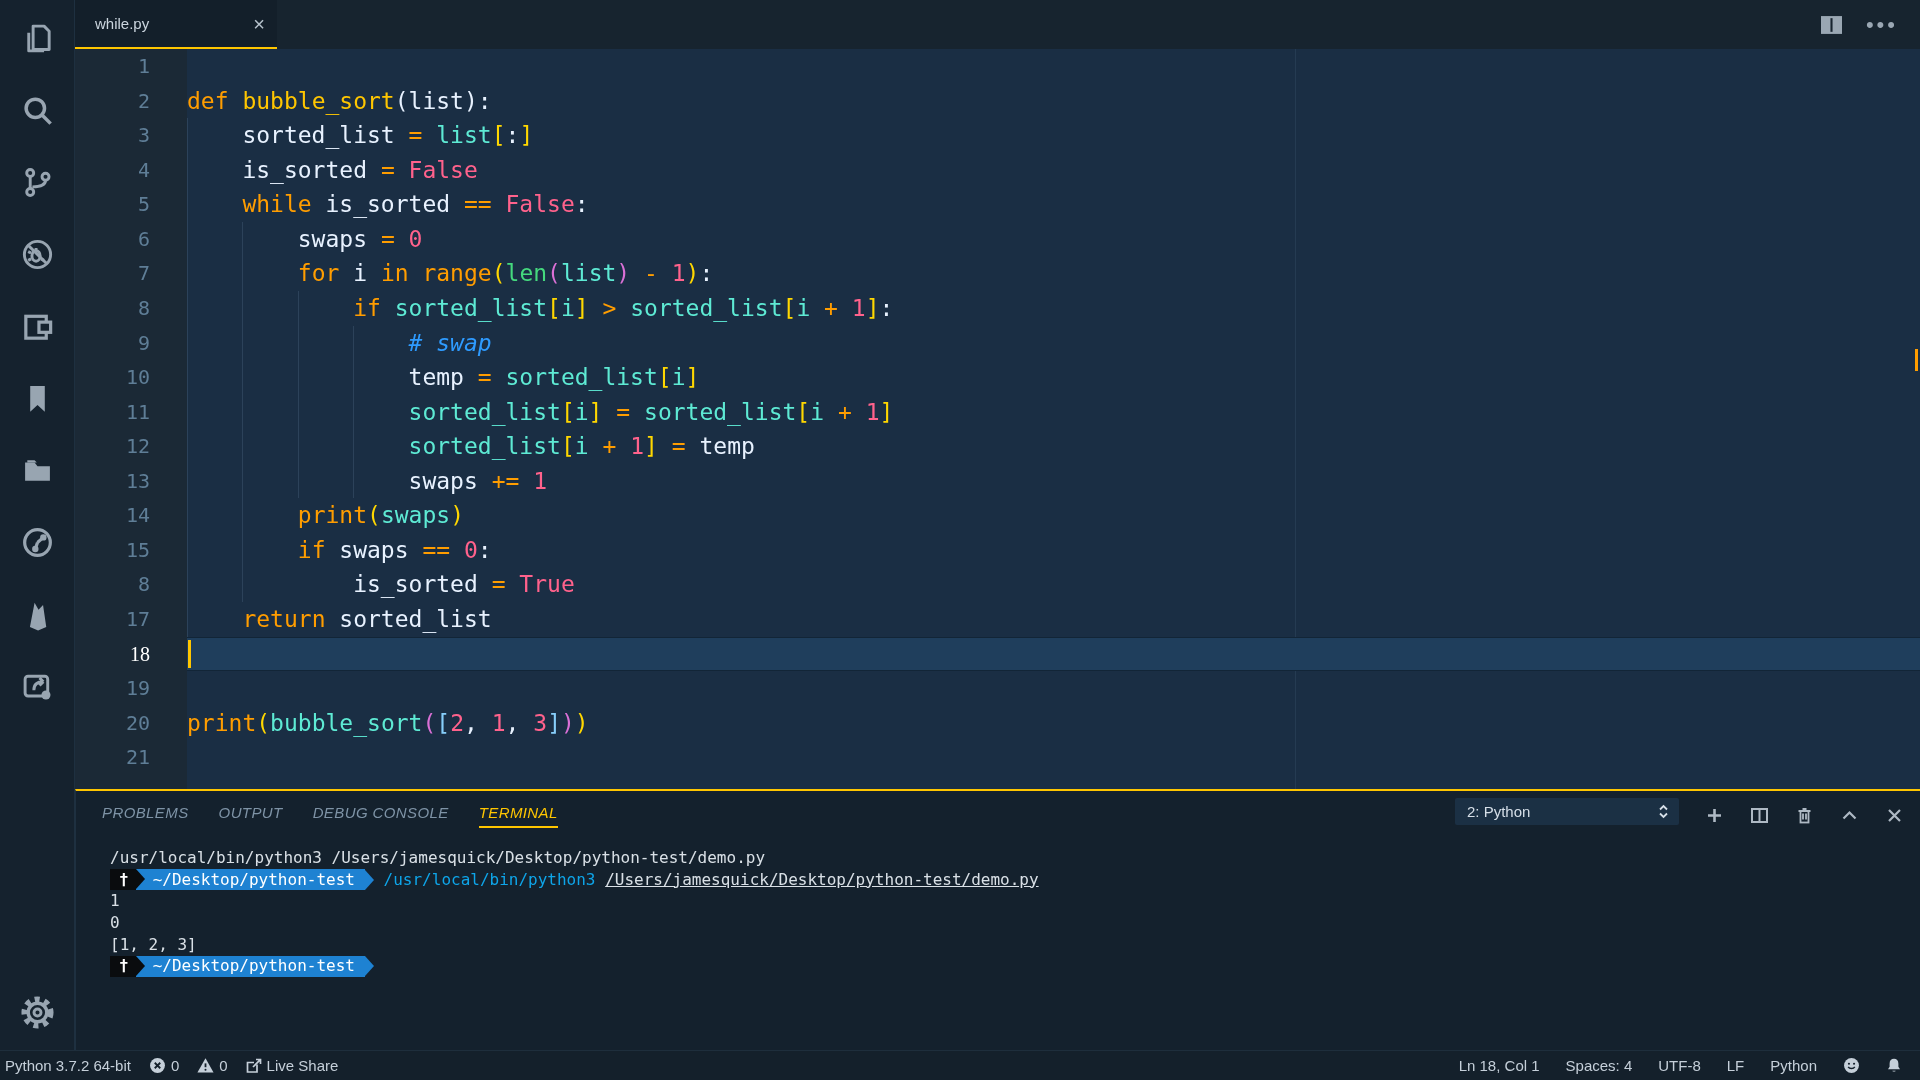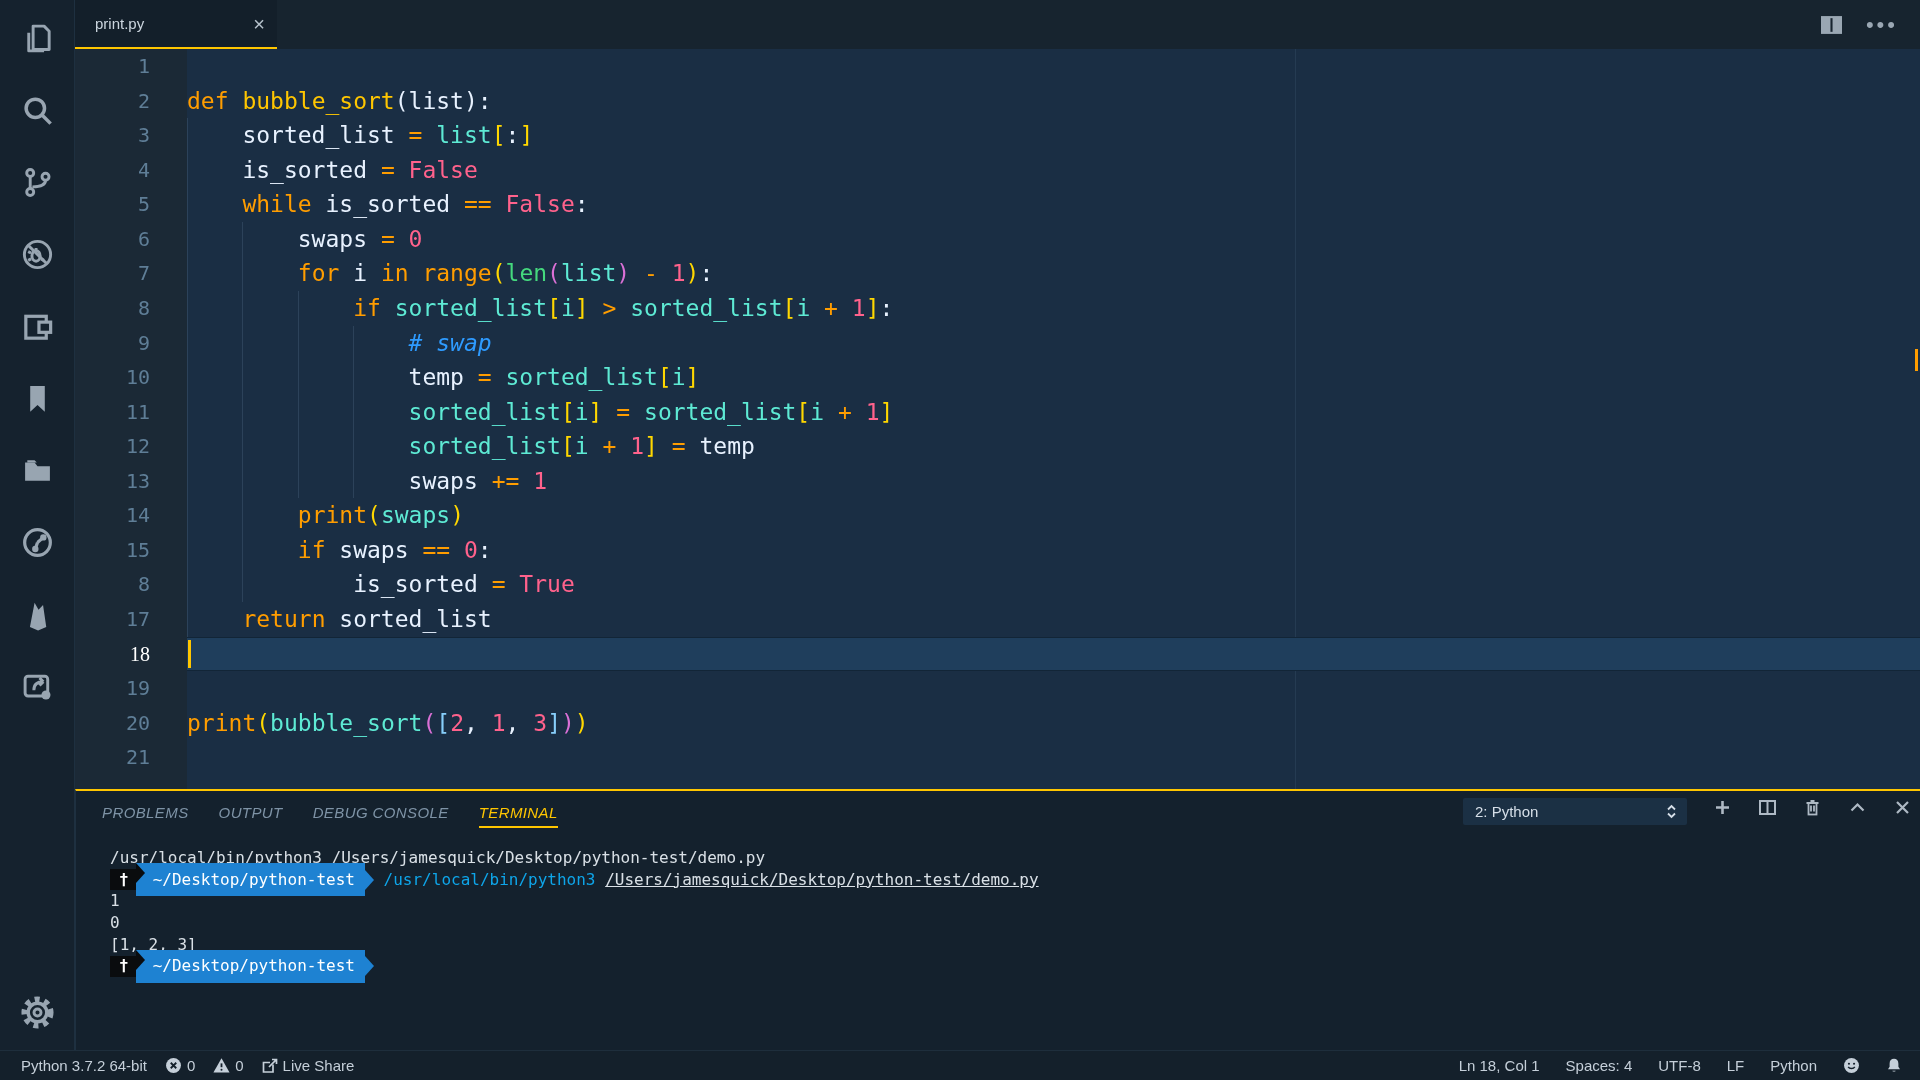--- a/index.html
+++ b/index.html
@@ -46,43 +46,43 @@
   .tk-num{color:#FF628C}.tk-b1{color:#FFD700}.tk-b2{color:#DA70D6}.tk-b3{color:#87CEFA}
   .tk-cm{color:#2E9BFF;font-style:italic}.tk-grn{color:#45D97E}
 
   
   .panel{height:261px;background:#14212D;border-top:2px solid #FFC600;display:flex;flex-direction:column;
     position:relative;border-left:1px solid #1E3040;box-sizing:border-box;}
   .panel-header{height:40px;display:flex;align-items:center;padding-left:26px;gap:30px;flex:none;}
   .panel-tab{font-size:15px;letter-spacing:.4px;color:#7E93A6;padding-bottom:5px;margin-top:10px;
     border-bottom:2px solid transparent;font-style:italic;}
   .panel-tab.active{color:#FFC600;border-bottom-color:#FFC600;}
-  .panel-controls{position:absolute;right:8px;top:7px;display:flex;align-items:flex-start;gap:26px;color:#AEB9C4;}
+  .panel-controls{position:absolute;right:16px;top:7px;display:flex;align-items:flex-end;gap:26px;color:#AEB9C4;}
   .term-select{display:flex;align-items:center;background:#1B3044;color:#D6DFE8;font-size:15px;height:27px;
     padding:0 9px 0 12px;min-width:224px;box-sizing:border-box;border-radius:2px;gap:10px;}
   .term-select .val{flex:1;}
   .pc-icon svg{width:19px;height:19px;display:block;}
 
   
   .terminal{flex:1;padding:16px 0 0 34px;font:16px/21.7px "DejaVu Sans Mono",monospace;color:#D9E0E6;overflow:hidden;}
   .trow{height:21.7px;display:flex;align-items:center;white-space:pre;}
   .p-badge{background:#0A0C0E;color:#FFFFFF;padding:0 7px 0 9px;height:21px;display:flex;align-items:center;
     font-weight:bold;flex:none;}
-  .p-dir{background:#1E82D2;height:33px;display:flex;align-items:center;padding:0 10px 0 17px;
+  .p-dir{background:#1E82D2;height:21px;display:flex;align-items:center;padding:0 10px 0 17px;
     position:relative;color:#FFFFFF;flex:none;}
   .p-dir::before{content:"";position:absolute;left:0;top:0;width:0;height:0;
     border-top:10.5px solid transparent;border-bottom:10.5px solid transparent;border-left:9px solid #0A0C0E;}
   .p-arrow{width:0;height:0;border-top:10.5px solid transparent;border-bottom:10.5px solid transparent;
     border-left:9px solid #1E82D2;flex:none;}
   .t-green{color:#0ea5e9}
   .t-under{text-decoration:underline}
 
   
   .status-bar{height:30px;background:#14202B;border-top:1px solid #1E2E3C;box-sizing:border-box;
-    display:flex;align-items:center;padding:0 18px 0 21px;color:#C5CFD9;font-size:15px;flex:none;}
+    display:flex;align-items:center;padding:0 18px 0 5px;color:#C5CFD9;font-size:15px;flex:none;}
   .sb-left{display:flex;gap:18px;align-items:center;}
   .sb-right{margin-left:auto;display:flex;gap:26px;align-items:center;}
   .sb-item{display:flex;align-items:center;gap:5px;}
   .sb-item svg{display:block;}
 </style>
 </head>
 <body>
 
 <div class="app">
   <div class="top">
@@ -159,21 +159,21 @@
             <circle cx="12" cy="12" r="9" stroke-width="4" stroke-dasharray="3.4 3.3"></circle>
             <circle cx="12" cy="12" r="6.4" stroke-width="2.4"></circle>
             <circle cx="12" cy="12" r="2.4" stroke-width="2"></circle>
           </svg>
       </div>
     </div>
 
     <div class="main">
       <div class="tab-bar">
         <div class="tab">
-          <span class="tab-title">print.py</span>
+          <span class="tab-title">while.py</span>
           <span class="tab-close">×</span>
         </div>
         <div class="tab-actions">
           <svg width="21" height="18" viewBox="0 0 20 17">
               <rect x="1" y="1" width="18" height="15" fill="currentColor"></rect>
               <path d="M10 1v15" stroke="#17242F" stroke-width="2"></path>
               <rect x="1" y="1" width="18" height="15" fill="none" stroke="currentColor" stroke-width="2"></rect>
             </svg>
           <span class="dots">•••</span>
         </div>

